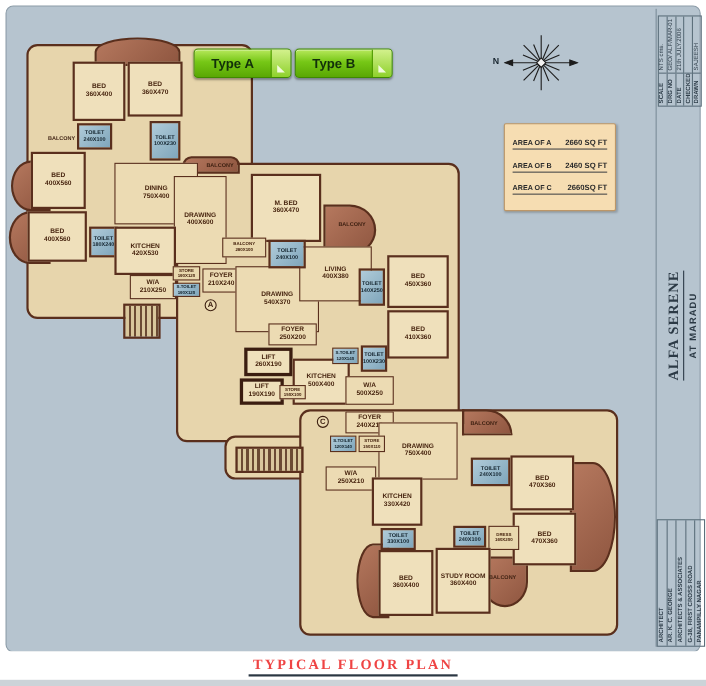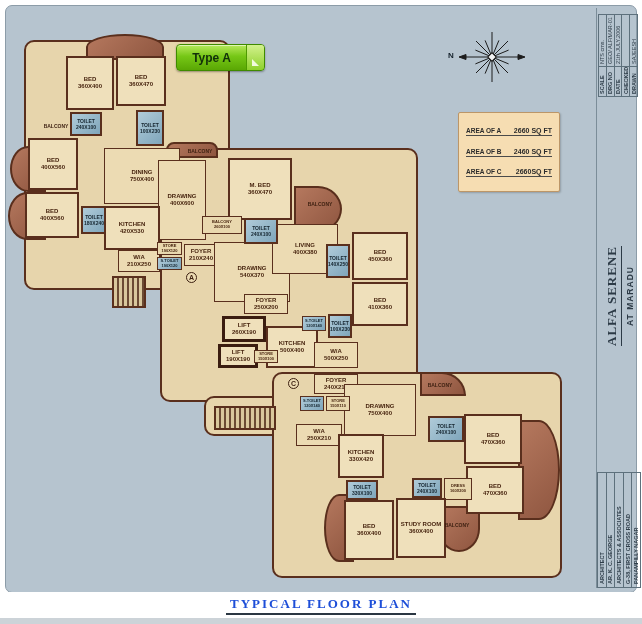--- a/index.html
+++ b/index.html
@@ -57,21 +57,21 @@
     color:#2c3a46;border-bottom:1px solid #2c3a46;padding-bottom:1px;}
   .tb-project .loc{font-size:8.5px;font-weight:bold;color:#2c3a46;letter-spacing:1px;}
   .tb-arch{left:597px;top:588px;width:114px;height:42px;border:1px solid #5d707c;display:flex;flex-direction:column;}
   .tb-arch .arow{flex:1;display:flex;align-items:center;padding-left:3px;border-bottom:1px solid #5d707c;
     font-size:5.5px;font-weight:bold;color:#2e3d49;}
   .tb-arch .arow:last-child{border-bottom:none;}
   
   .caption-bar{position:absolute;left:0;top:592px;width:642px;height:26px;background:#fff;
     display:flex;align-items:center;justify-content:center;}
   .caption{font-family:"Liberation Serif",serif;font-size:13px;font-weight:bold;letter-spacing:2px;
-    color:#1d4ed8;border-bottom:2px solid #2a3642;padding:0 4px 1px;}
+    color:#ef4444;border-bottom:2px solid #2a3642;padding:0 4px 1px;}
   .bottom-strip{position:absolute;left:0;top:618px;width:642px;height:6px;background:#ccd3d8;}
 </style>
 </head>
 <body>
 
 <div class="pageroot">
   <div class="panel"></div>
 
   <div id="plan-layer">
       <div class="fp" style="left: 24px; top: 40px; width: 206px; height: 250px;"></div>
@@ -186,20 +186,26 @@
       <div class="marker" style="left: 288px; top: 378px; width: 11px; height: 11px;">C</div>
     </div>
 
   <div class="toolbar">
     <div class="btn">
       <span class="btn-label">Type A</span>
       <span class="btn-arrow">
           <i></i>
         </span>
     </div>
+    <div class="btn">
+      <span class="btn-label">Type B</span>
+      <span class="btn-arrow">
+          <i></i>
+        </span>
+    </div>
   </div>
 
   <div class="compass">
     <span class="compass-n">N</span>
     <svg width="68" height="62" viewBox="0 0 68 62">
       <g stroke="#1c1c1c" stroke-width="1" fill="#1c1c1c">
         <line x1="4" y1="31" x2="64" y2="31"></line>
         <polygon points="1,31 8,28.5 8,33.5"></polygon>
         <polygon points="67,31 60,28.5 60,33.5"></polygon>
         <line x1="34" y1="6" x2="34" y2="56"></line>

